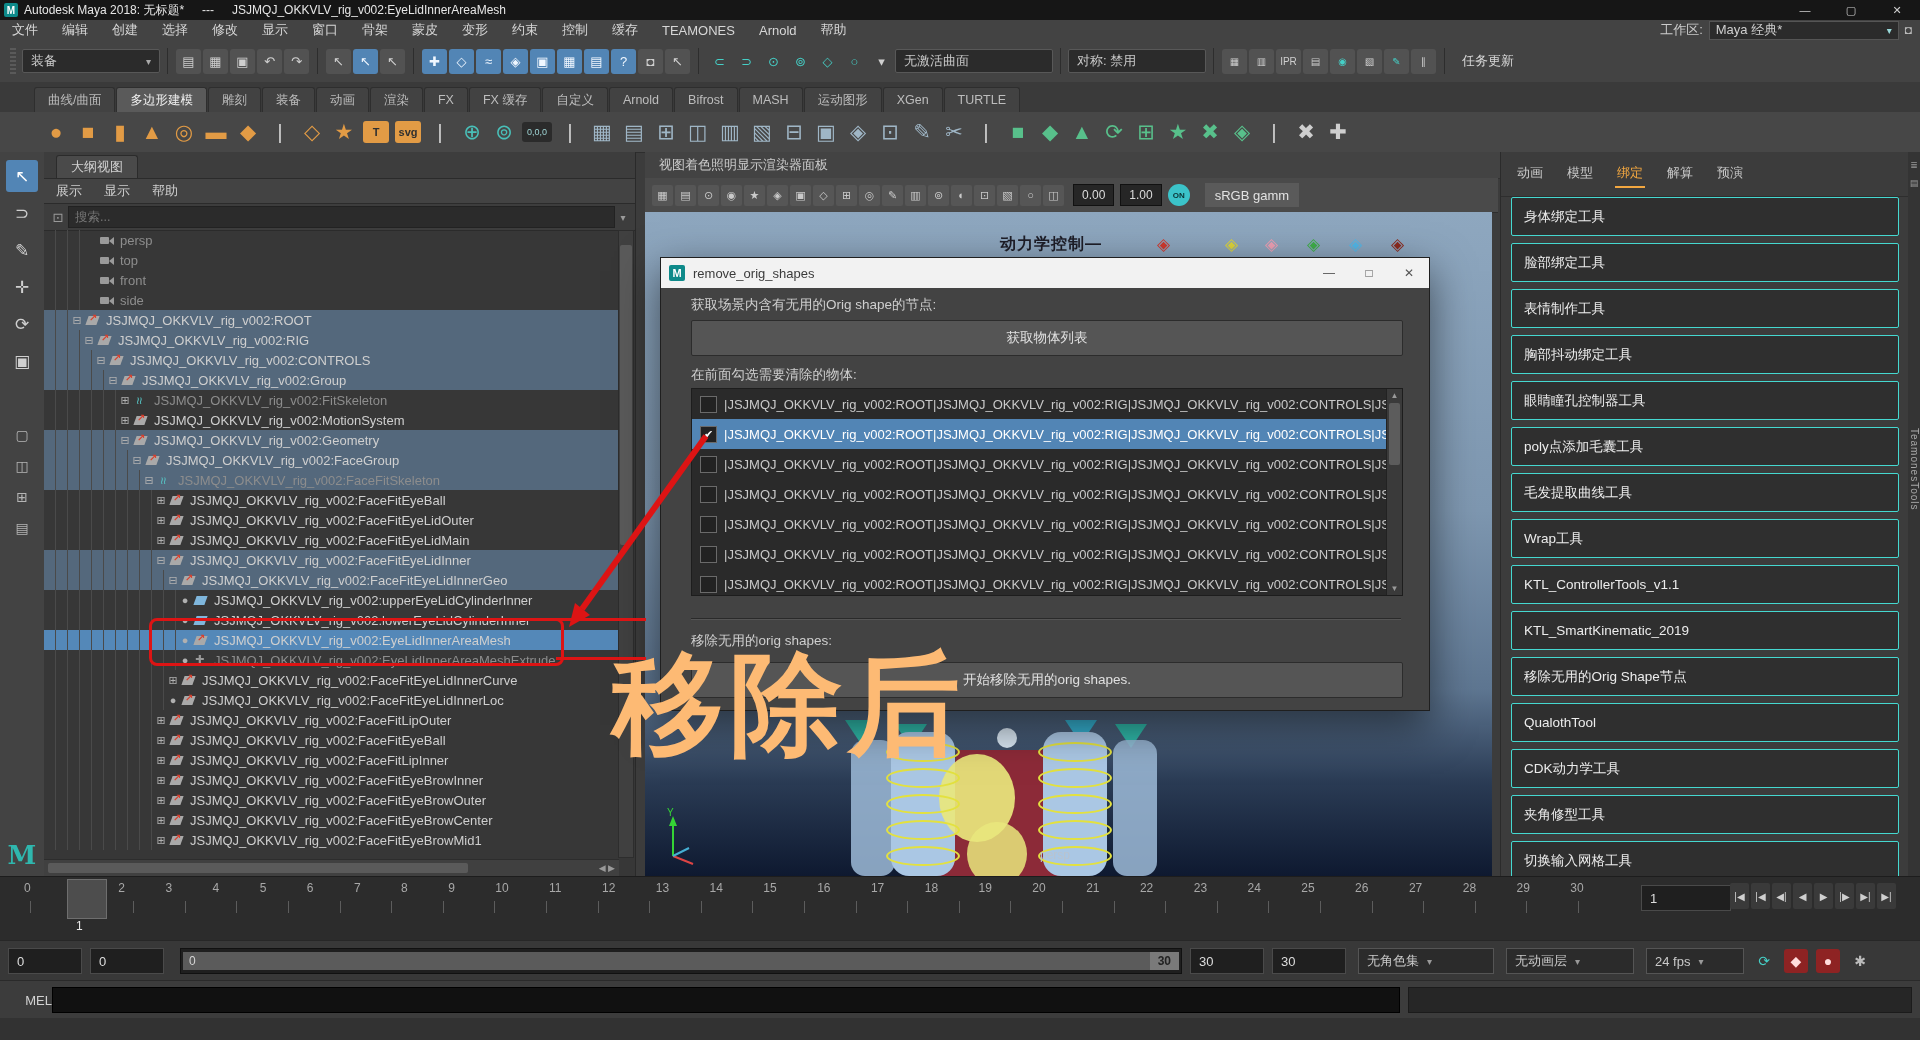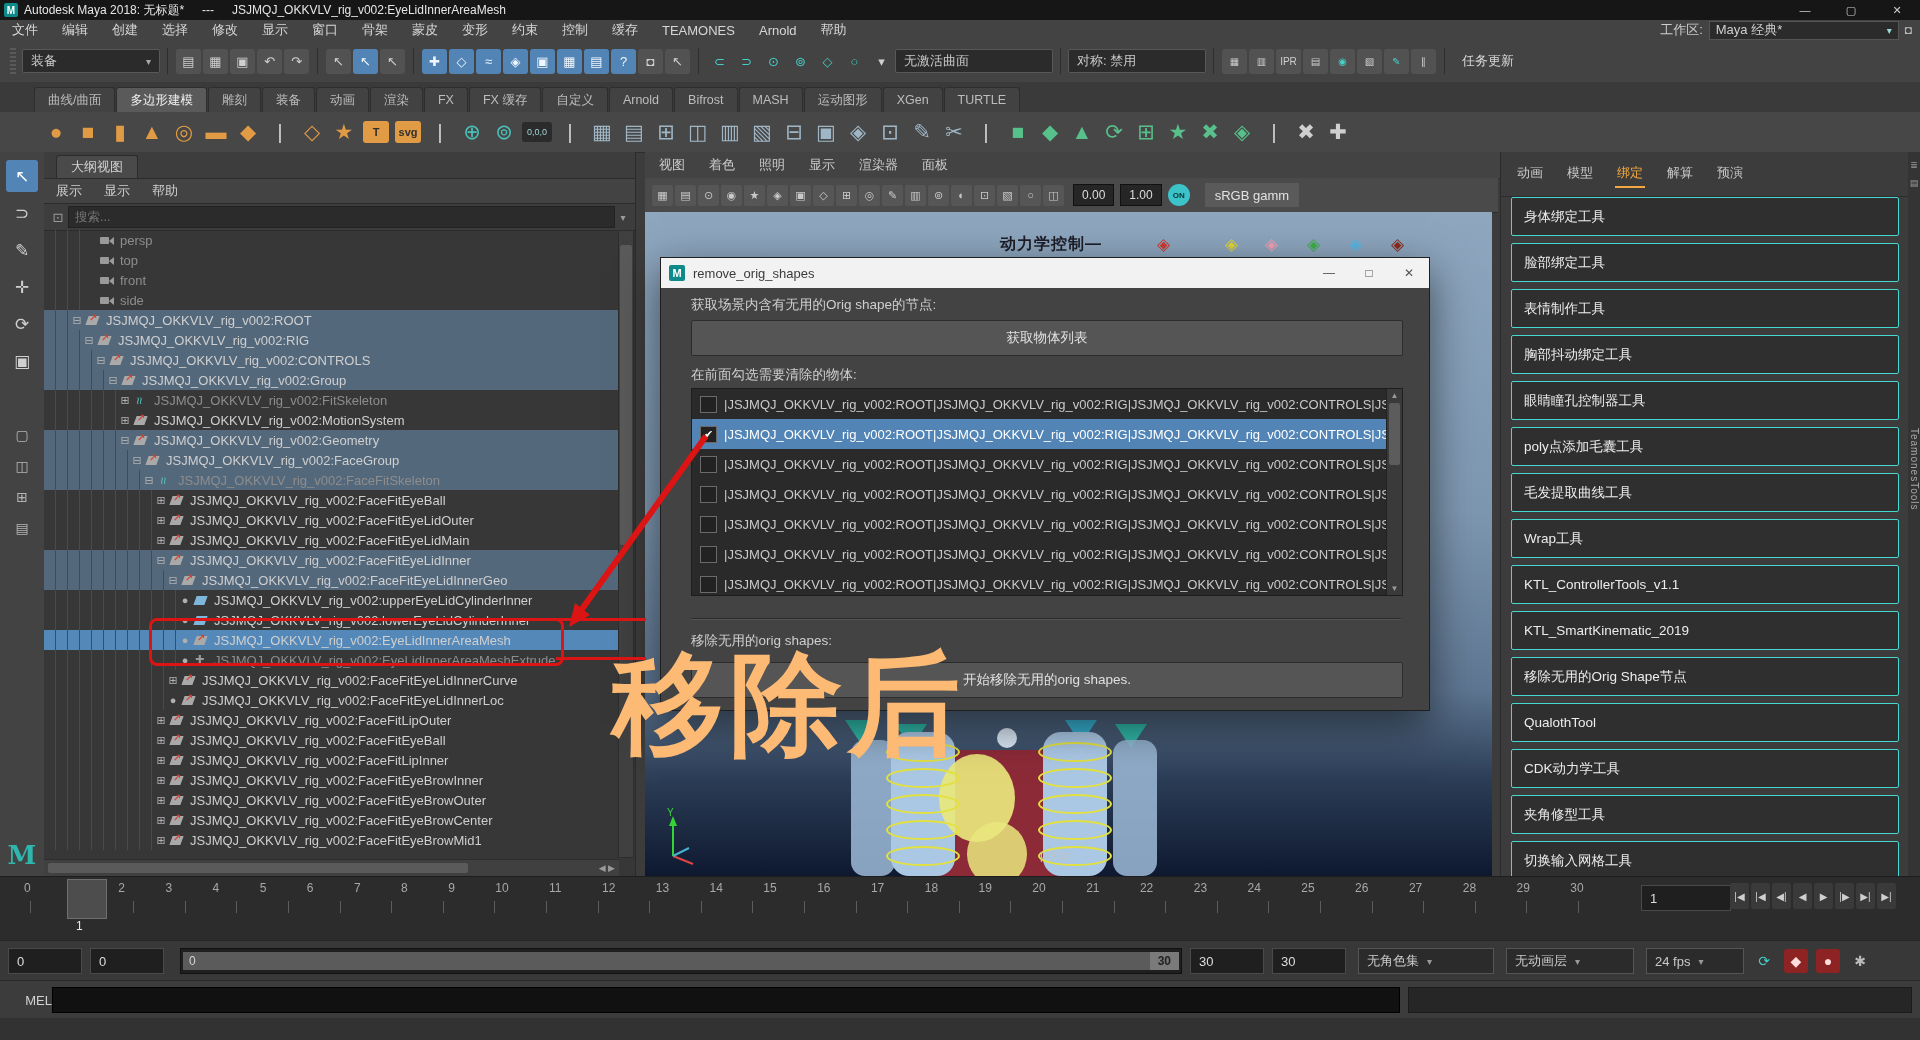--- a/index.html
+++ b/index.html
@@ -571,21 +571,21 @@
     <div id="ol-vscroll">
         <span class="thumb"></span>
       </div>
     <div id="ol-hscroll">
       <span class="thumb"></span>
         <span class="arr">◀ ▶</span>
     </div>
   </div>
 
   <div class="abs" id="vp-menus">
-    <div style="display:flex;gap:24px;" data-repeat="viewport.menus">
+    <div style="display:flex;" data-repeat="viewport.menus">
 
     <span>视图</span>
         <span>着色</span>
         <span>照明</span>
         <span>显示</span>
         <span>渲染器</span>
         <span>面板</span>
       </div>
   </div>
   <div class="abs" id="vp-iconbar">

